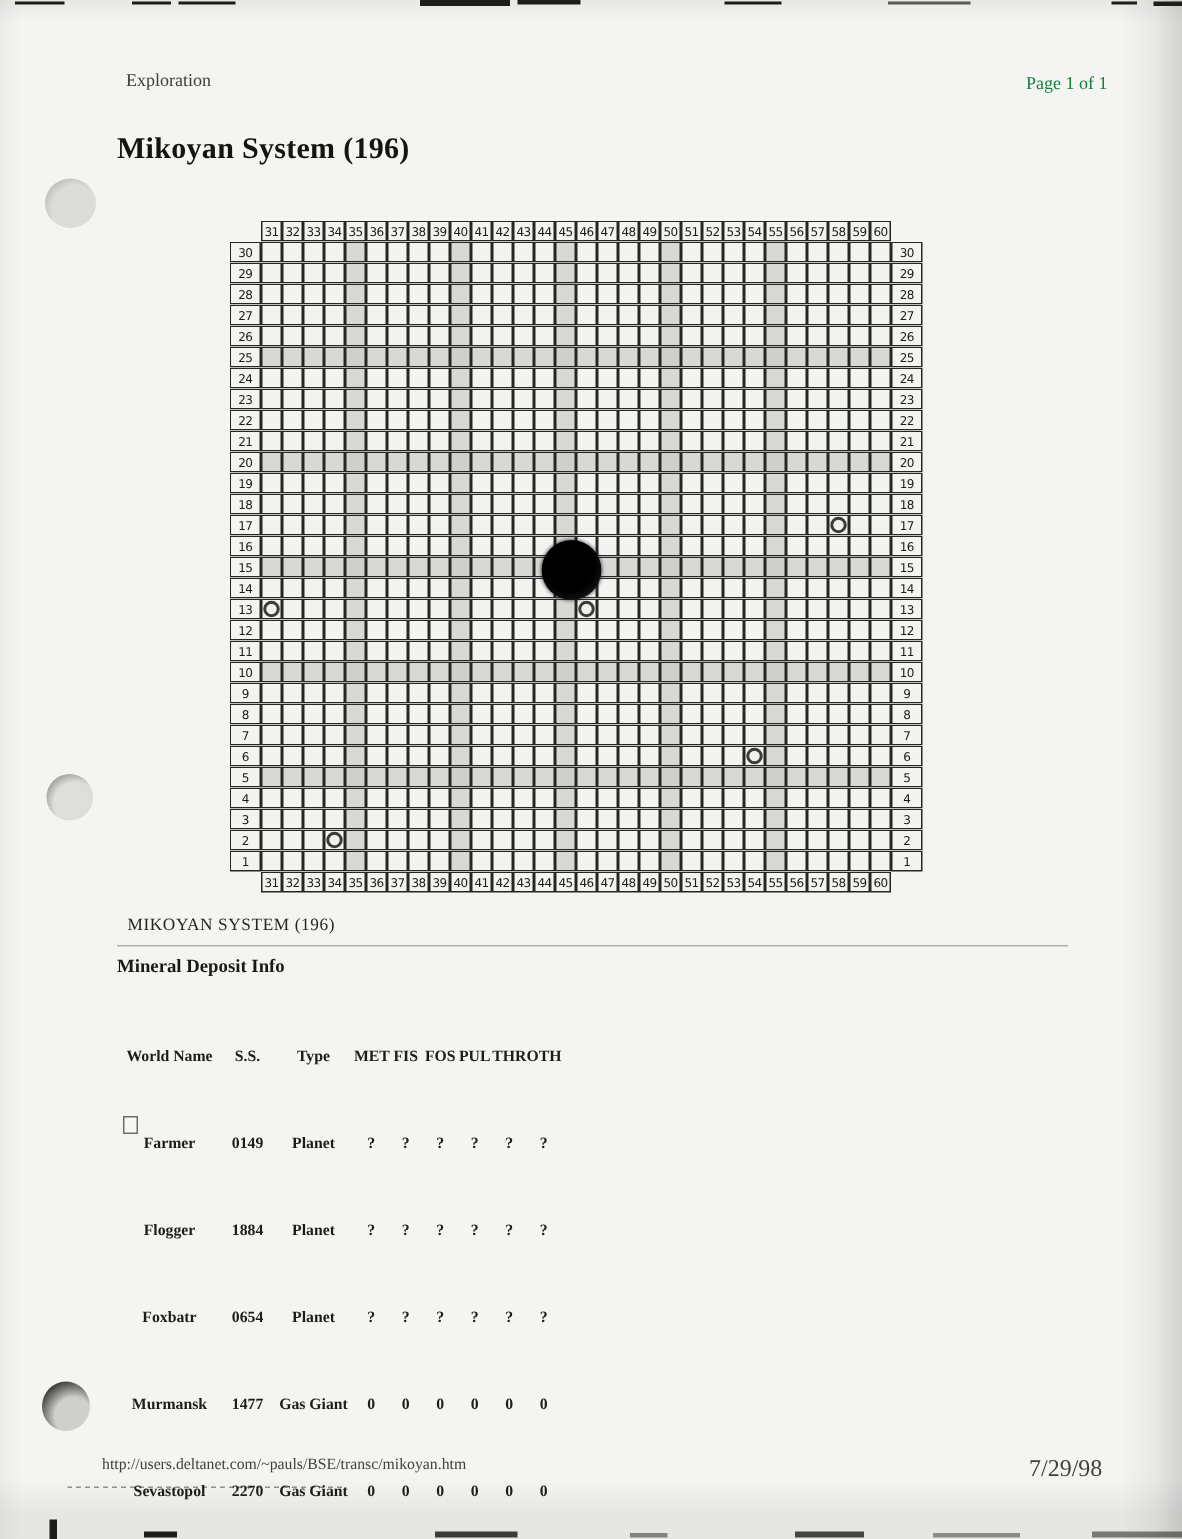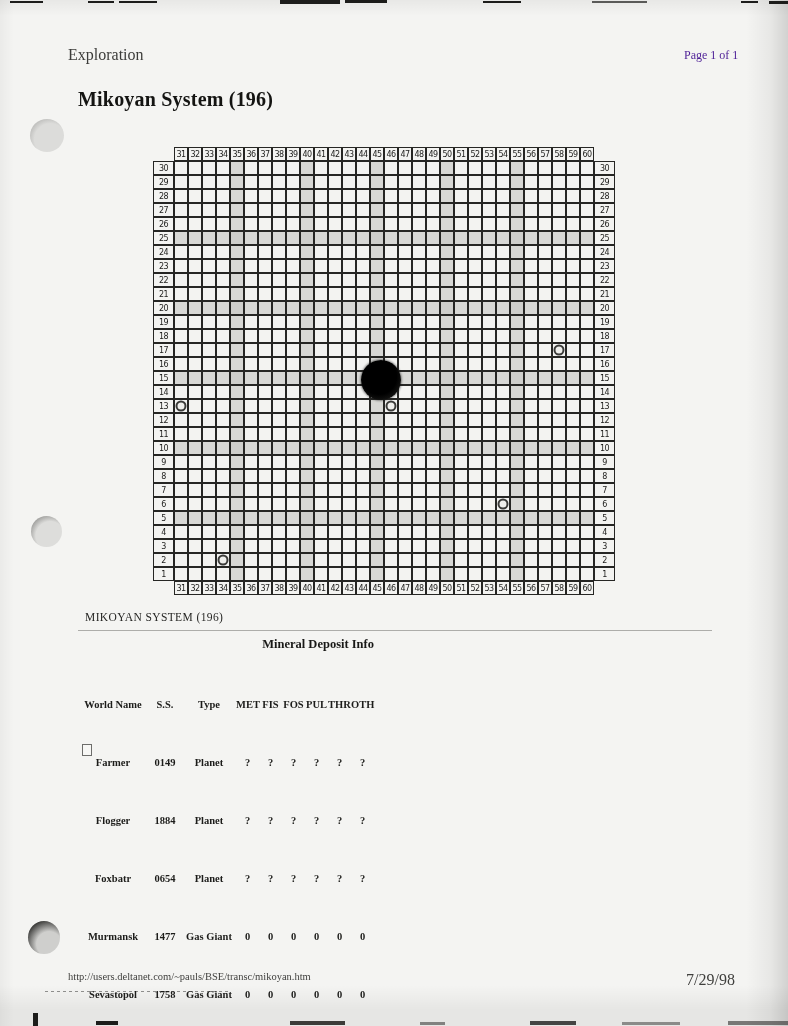--- a/index.html
+++ b/index.html
@@ -22,22 +22,22 @@
   .hole{border-radius:50%;}
   .hole1{left:30px;top:119px;width:34px;height:33px;
     background:radial-gradient(circle at 60% 62%, #dcdcda 55%, #aeaeac 88%, #c7c7c5 100%);}
   .hole2{left:31px;top:516px;width:31px;height:31px;
     background:radial-gradient(circle at 62% 64%, #dddddb 52%, #8f8f8d 84%, #c7c7c5 100%);}
   .hole3{left:28px;top:921px;width:32px;height:33px;
     background:radial-gradient(circle at 66% 70%, #cfcfcd 40%, #3a3a38 78%, #8a8a88 100%);}
   .perf{left:45px;top:991px;width:185px;height:1px;
     background:repeating-linear-gradient(90deg,#8e8e8c 0 3px, transparent 3px 6px);}
 
-  .hdr-left{position:absolute;left:68px;top:46px;font-size:16px;color:#3c3c3a;}
-  .hdr-right{position:absolute;left:684px;top:48px;font-size:12px;color:#4c1d95;}
+  .hdr-left{position:absolute;left:84px;top:46px;font-size:12px;color:#3c3c3a;}
+  .hdr-right{position:absolute;left:684px;top:48px;font-size:12px;color:#15803d;}
   .doc-title{position:absolute;left:78px;top:88px;font-size:20px;font-weight:bold;color:#141412;letter-spacing:0.2px;}
 
   
   #map{
     position:absolute;left:153px;top:147px;
     display:grid;
     grid-template-columns:21px repeat(30,14px) 21px;
     grid-template-rows:14px repeat(30,14px) 14px;
   }
   #map .cell, #map .hcell, #map .lcell{
@@ -61,21 +61,21 @@
   .world{
     position:absolute;width:11px;height:11px;border-radius:50%;
     border:2px solid #3b3b39;background:#efefec;box-sizing:border-box;
     transform:translate(-50%,-50%);
   }
 
   
   .sys-heading{position:absolute;left:85px;top:611px;font-size:11.5px;color:#262624;letter-spacing:0.4px;}
   .rule{position:absolute;left:78px;top:630px;width:634px;height:1px;background:#adadaa;}
   #mineral{position:absolute;left:78px;top:637px;width:296px;}
-  .tbl-title{font-size:12.5px;font-weight:bold;text-align:right;color:#191917;margin-bottom:2px;}
+  .tbl-title{font-size:12.5px;font-weight:bold;text-align:left;color:#191917;margin-bottom:2px;}
   .mtable{
     display:grid;
     grid-template-columns:70px 34px 54px 23px 23px 23px 23px 23px 23px;
   }
   .mtable > div{
     font-size:10.5px;font-weight:bold;color:#1c1c1a;
     height:14px;line-height:14px;text-align:center;white-space:nowrap;margin-top:44px;
   }
   .img-box{position:absolute;left:82px;top:744px;width:8px;height:10px;border:1px solid #6d6d6b;background:#f7f7f5;}
 
@@ -1191,21 +1191,21 @@
       <div>Murmansk</div>
       <div>1477</div>
       <div>Gas Giant</div>
       <div>0</div>
       <div>0</div>
       <div>0</div>
       <div>0</div>
       <div>0</div>
       <div>0</div>
       <div>Sevastopol</div>
-      <div>1758</div>
+      <div>2270</div>
       <div>Gas Giant</div>
       <div>0</div>
       <div>0</div>
       <div>0</div>
       <div>0</div>
       <div>0</div>
       <div>0</div>
     </div>
 </div>
 <div class="img-box"></div>

